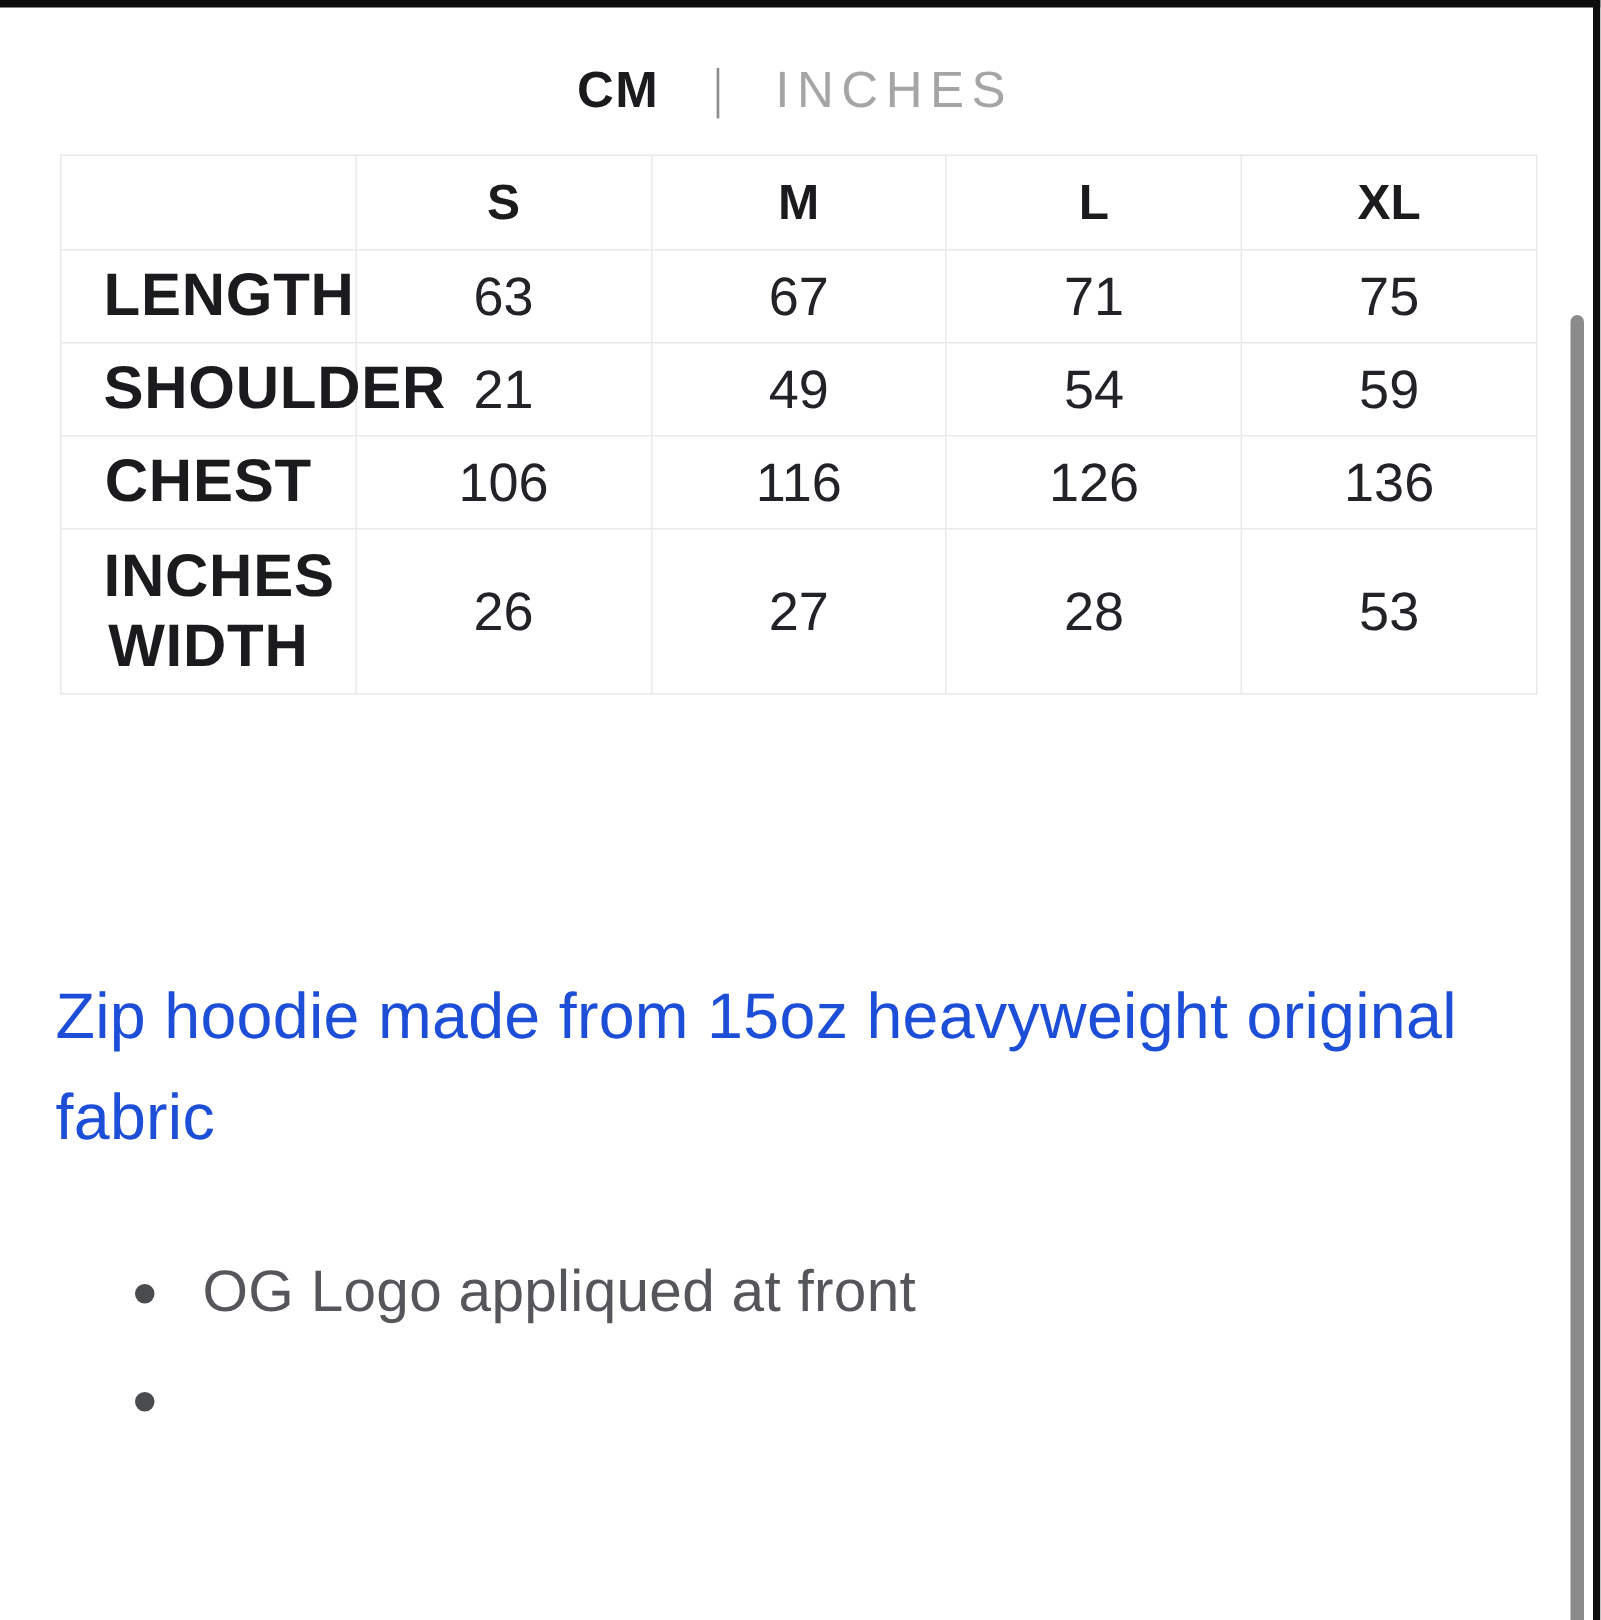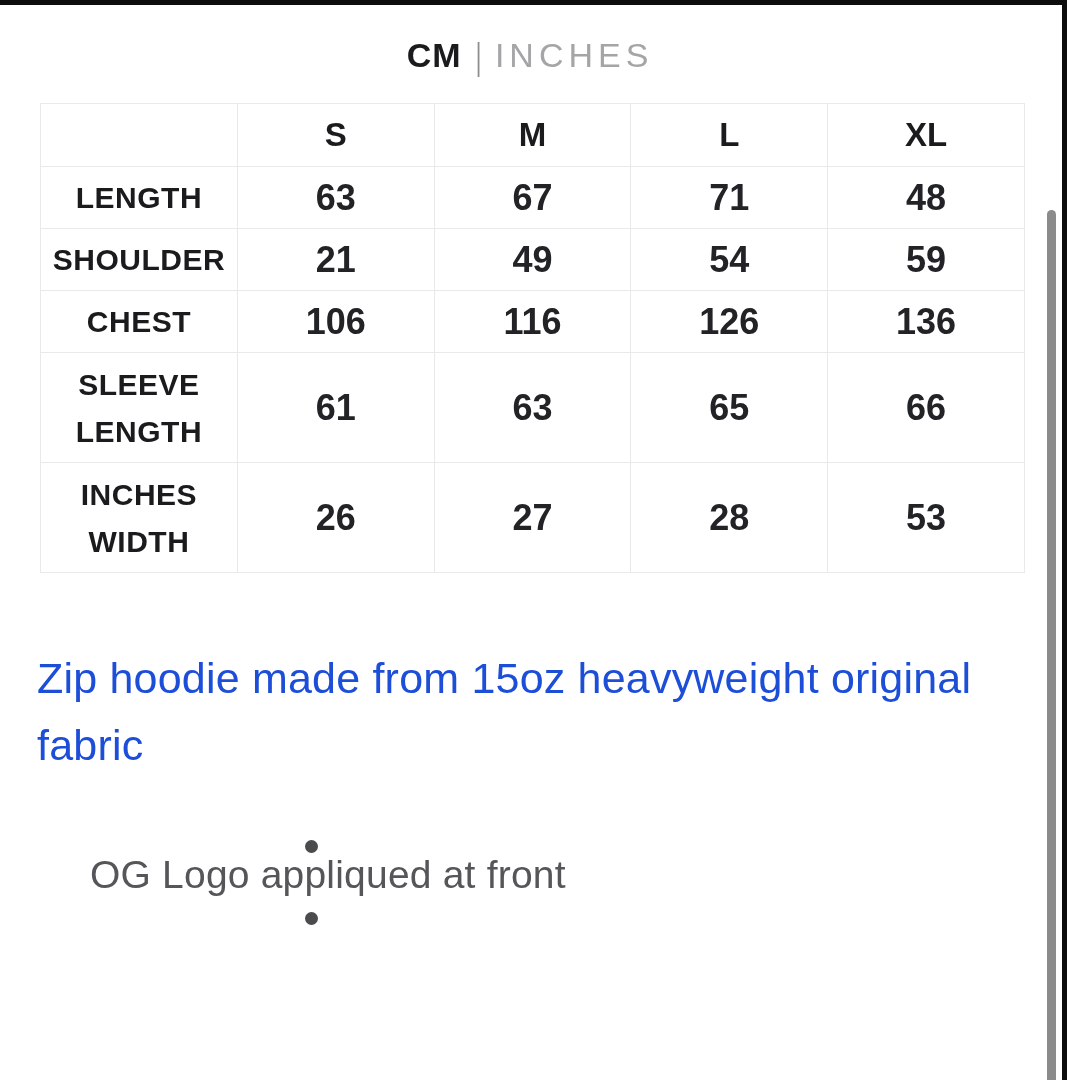--- a/index.html
+++ b/index.html
@@ -34,22 +34,22 @@
     width: 9px; height: 872px;
     background: #8b8b8b;
     border-radius: 5px 5px 0 0;
     z-index: 6;
   }
 
   
   .unit-toggle {
     position: absolute; left: 0; top: 36px;
     width: 1060px; height: 44px;
-    display: flex; align-items: flex-start; justify-content: center;
-    gap: 12px;
+    display: flex; align-items: flex-end; justify-content: center;
+    gap: 34px;
     font-size: 34px;
   }
   .unit-cm {
     color: #1b1b1d;
     font-weight: 600;
     letter-spacing: 1px;
     cursor: pointer;
   }
   .unit-divider {
     color: #8d8d8f;
@@ -80,29 +80,29 @@
     color: #1b1b1d;
   }
   .size-table thead tr { height: 63px; }
   .size-table tr.r-short { height: 62px; }
   .size-table tr.r-tall { height: 110px; }
   .size-table thead th {
     font-size: 33px;
     font-weight: 700;
   }
   .size-table tbody th {
-    font-size: 30px;
+    font-size: 40px;
     font-weight: 700;
     letter-spacing: 0.5px;
     line-height: 47px;
-    padding: 0 5px;
+    padding: 0 28px;
   }
   .size-table tbody td {
     font-size: 36px;
-    font-weight: 700;
+    font-weight: 400;
     color: #222326;
     margin-top: 28px;
   }
 
   
   .description {
     position: absolute; left: 37px; top: 645px;
     width: 990px;
     font-size: 43px;
     line-height: 67px;
@@ -112,21 +112,20 @@
 
   
   .features {
     position: absolute; left: 90px; top: 840px;
     list-style: none;
   }
   .features li {
     display: flex; align-items: center;
     margin-bottom: 28px;
     height: 44px;
-    flex-direction: column;
   }
   .bullet-dot {
     width: 13px; height: 13px;
     border-radius: 50%;
     background: #4a4b4d;
     margin-right: 32px;
     flex: 0 0 auto;
   }
   .feature-text {
     font-size: 39px;
@@ -166,42 +165,35 @@
         <th>L</th>
         <th>XL</th>
       </tr>
     </thead>
     <tbody>
       <tr class="r-short">
         <th>LENGTH</th>
         <td>63</td>
         <td>67</td>
         <td>71</td>
-        <td>48</td>
+        <td>75</td>
       </tr>
       <tr class="r-short">
         <th>SHOULDER</th>
         <td>21</td>
         <td>49</td>
         <td>54</td>
         <td>59</td>
       </tr>
       <tr class="r-short">
         <th>CHEST</th>
         <td>106</td>
         <td>116</td>
         <td>126</td>
         <td>136</td>
-      </tr>
-      <tr class="r-tall">
-        <th>SLEEVE LENGTH</th>
-        <td>61</td>
-        <td>63</td>
-        <td>65</td>
-        <td>66</td>
       </tr>
       <tr class="r-tall">
         <th>INCHES WIDTH</th>
         <td>26</td>
         <td>27</td>
         <td>28</td>
         <td>53</td>
       </tr>
     </tbody>
   </table>

